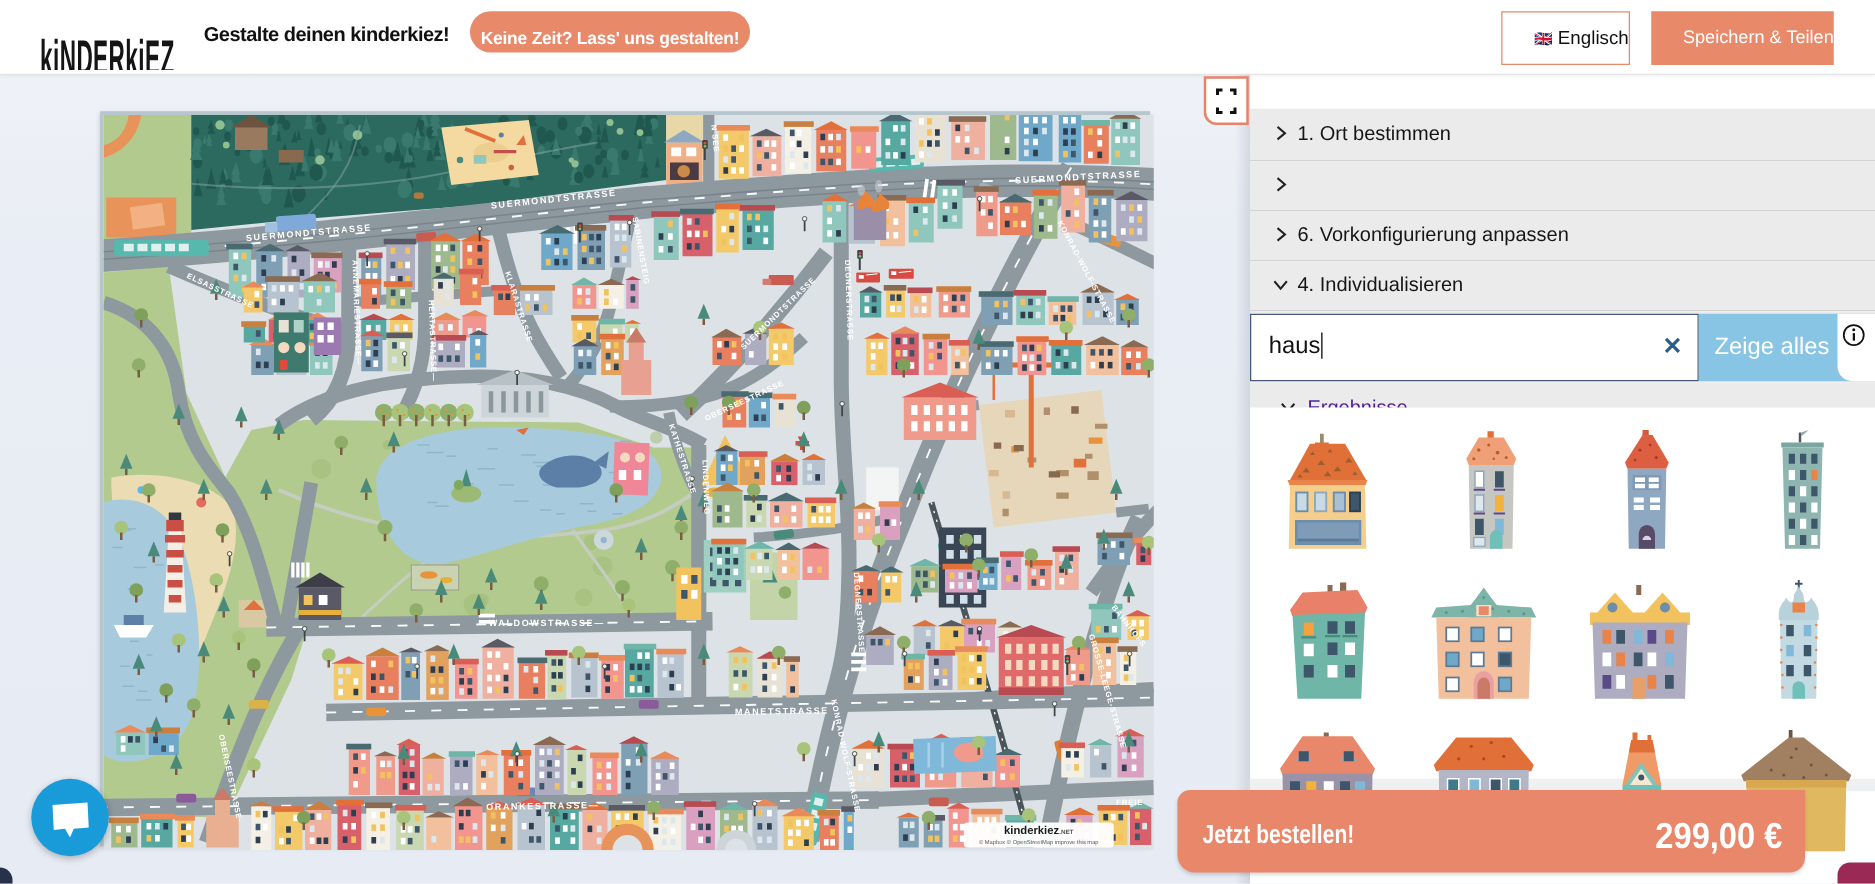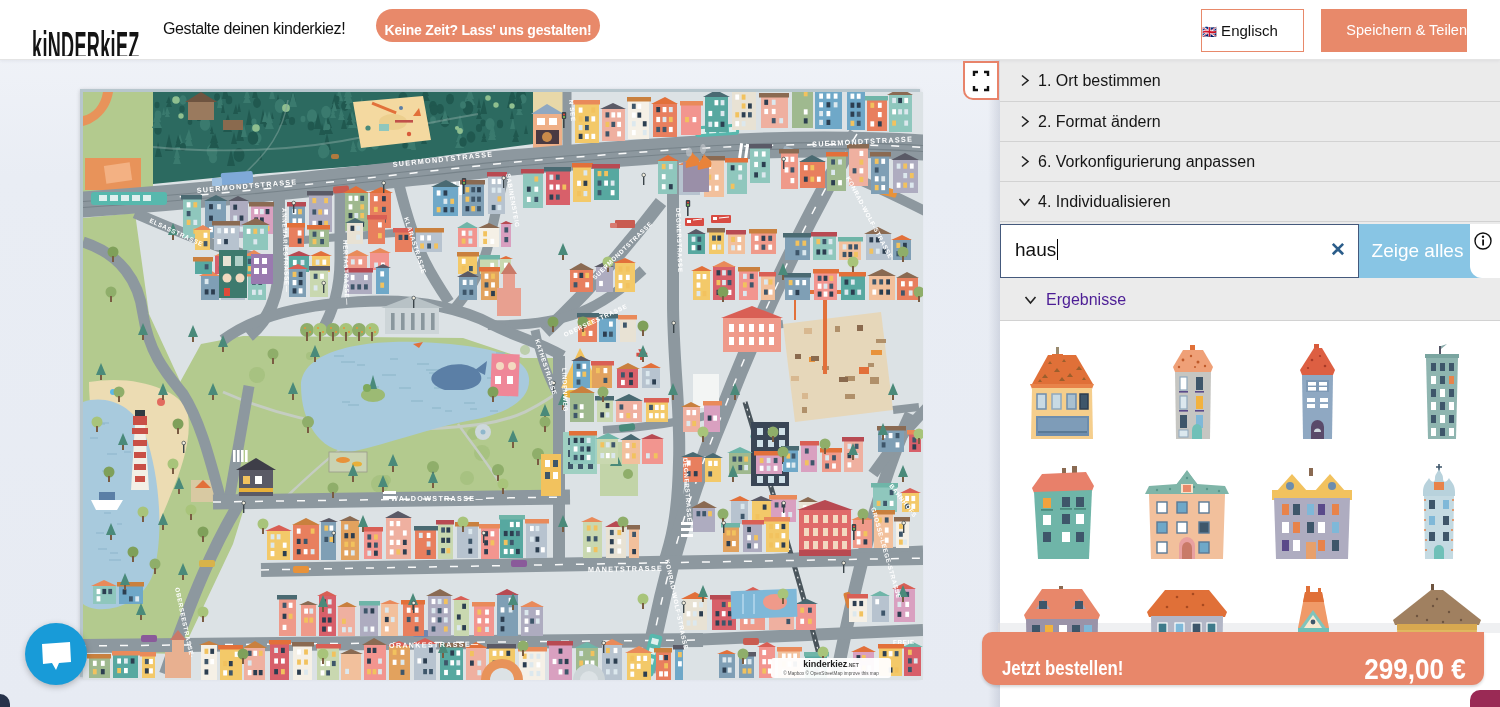--- a/index.html
+++ b/index.html
@@ -1,39 +1,39 @@
 <!DOCTYPE html>
 <html><head><meta charset="utf-8">
 <style>
 * { margin:0; padding:0; box-sizing:border-box; }
 html,body { width:1500px; height:707px; overflow:hidden; font-family:"Liberation Sans", sans-serif; }
 body { background:linear-gradient(180deg,#f2f4f9 0%,#e9edf4 25%,#e7ebf3 100%); position:relative; }
 .hdr { position:absolute; left:0; top:0; width:1500px; height:60px; background:#fff; border-bottom:1px solid #e4e4e4; box-shadow:0 1px 3px rgba(60,70,90,0.08); z-index:5; }
 .logo { position:absolute; left:32px; top:6px; width:115px; height:50px; }
-.tagline { position:absolute; left:163px; top:20px; font-size:16px; font-weight:normal; color:#111; letter-spacing:-0.4px; }
+.tagline { position:absolute; left:163px; top:20px; font-size:16px; font-weight:bold; color:#111; letter-spacing:-0.4px; }
 .pill { position:absolute; left:376px; top:9px; width:224px; height:33px; background:#e8896a; border-radius:22px; color:#fff; font-weight:bold; font-size:14px; text-align:center; line-height:43px; white-space:nowrap; letter-spacing:-0.2px; }
-.engbtn { position:absolute; left:1201px; top:9px; width:103px; height:43px; background:#fff; border:1px solid #e8896a; color:#111; font-size:15px; text-align:left; line-height:41px; }
+.engbtn { position:absolute; left:1201px; top:9px; width:103px; height:43px; background:#fff; border:1px solid #e8896a; color:#111; font-size:15px; text-align:right; line-height:41px; }
 .savebtn { position:absolute; left:1321px; top:9px; width:146px; height:43px; background:#e8896a; color:#fff; font-size:14.5px; text-align:right; line-height:43px; }
 .mapwrap { position:absolute; left:80px; top:89px; width:840px; height:588px; border:3px solid #b7c6cd; box-shadow:0 1px 4px rgba(0,0,0,0.18); background:#dde3e6; }
 .fsbtn { position:absolute; left:963px; top:61px; width:36px; height:39px; background:#fff; border:2px solid #e8836a; border-radius:0 0 0 10px; z-index:6; }
 .panel { position:absolute; left:1000px; top:60px; width:500px; height:647px; background:#fff; }
 .acc { position:relative; width:500px; height:40px; background:#ebebeb; border-bottom:1px solid #d2d2d2; color:#161616; font-size:16px; line-height:40px; }
-.acc.first { height:42px; line-height:42px; }
+.acc.first { height:42px; line-height:42px;margin-top:27px; }
 .acc .chev { position:absolute; left:18px; top:0px; font-size:15px; color:#222; }
 .acc .lbl { position:absolute; left:38px; }
 .searchrow { position:relative; width:500px; height:57px; background:#ebebeb; }
 .sinput { position:absolute; left:0px; top:2px; width:359px; height:54px; background:#fff; border:1.5px solid #44597c; font-size:19px; color:#111; }
 .sx { position:absolute; left:330px; top:16px; font-size:19px; color:#2b5d8a; font-weight:bold; }
 .zeige { position:absolute; left:359px; top:2px; width:141px; height:54px; background:#88c5e4; color:#fff; font-size:19px; text-align:center; line-height:54px; padding-right:24px; }
 .infobox { position:absolute; left:470px; top:2px; width:30px; height:54px; background:#fff; border-radius:0 0 0 12px; }
 .erg { position:relative; width:500px; height:42px; background:#ebebeb; border-bottom:1px solid #d2d2d2; color:#4c1d95; font-size:16px; line-height:42px; }
 .results { position:absolute; left:1000px; top:326px; width:500px; height:306px; background:#fff; overflow:hidden; }
 .fadestrip { position:absolute; left:998px; top:623px; width:502px; height:10px; background:#eff0f2; z-index:0; }
 .magenta { position:absolute; left:1470px; top:690px; width:30px; height:17px; background:#9a2a55; border-radius:10px 0 0 0; z-index:3; }
-.orderbar { position:absolute; left:982px; top:632px; width:502px; height:53px; background:#e8876a; border-radius:10px 0 12px 14px; z-index:4; box-shadow:0 2px 3px rgba(0,0,0,0.15); }
+.orderbar { position:absolute; left:942px; top:632px; width:502px; height:66px; background:#e8876a; border-radius:10px 0 12px 14px; z-index:4; box-shadow:0 2px 3px rgba(0,0,0,0.15); }
 .orderbar .jetzt { position:absolute; left:20px; top:24px; font-size:21px; font-weight:bold; color:#fff; transform:scaleX(0.8); transform-origin:left center; white-space:nowrap; }
 .orderbar .preis { position:absolute; right:18px; top:21px; font-size:29px; font-weight:bold; color:#fff; transform:scaleX(0.9); transform-origin:right center; white-space:nowrap; }
 .chat { position:absolute; left:25px; top:623px; width:62px; height:62px; background:#189bd8; border-radius:50%; z-index:7; box-shadow:0 2px 6px rgba(0,0,0,0.25); }
 .darkcorner { position:absolute; left:0px; top:694px; width:10px; height:13px; background:#27324a; border-radius:0 10px 0 0; z-index:6; }
 </style></head>
 <body>
 <div class="mapwrap"><svg width="840" height="588" viewBox="0 0 840 588">
       <rect width="840" height="588" fill="#dce2e5"></rect>
       <path d="M0,0 L70,0 L70,98 L0,104 Z" fill="#b3ca8e"></path>
       <path d="M0,24 C10,22 18,13 20,0 L30,0 C27,19 13,31 0,34 Z" fill="#e8935a"></path>
@@ -2677,21 +2677,20 @@
   <div class="acc first">
       <span class="chev"><svg width="13" height="13" viewBox="0 0 13 13" style="vertical-align:-1px">
           <path d="M4,1.5 L10,6.5 L4,11.5" stroke="#222" stroke-width="1.6" fill="none"></path>
         </svg></span>
       <span class="lbl">1. Ort bestimmen</span>
     </div>
   <div class="acc">
       <span class="chev"><svg width="13" height="13" viewBox="0 0 13 13" style="vertical-align:-1px">
           <path d="M4,1.5 L10,6.5 L4,11.5" stroke="#222" stroke-width="1.6" fill="none"></path>
         </svg></span>
-      <span class="lbl">2. Format ändern</span>
     </div>
   <div class="acc">
       <span class="chev"><svg width="13" height="13" viewBox="0 0 13 13" style="vertical-align:-1px">
           <path d="M4,1.5 L10,6.5 L4,11.5" stroke="#222" stroke-width="1.6" fill="none"></path>
         </svg></span>
       <span class="lbl">6. Vorkonfigurierung anpassen</span>
     </div>
   <div class="acc">
       <span class="chev"><svg width="13" height="13" viewBox="0 0 13 13" style="vertical-align:-1px">
           <path d="M1.5,4 L6.5,10 L11.5,4" stroke="#222" stroke-width="1.6" fill="none"></path>

